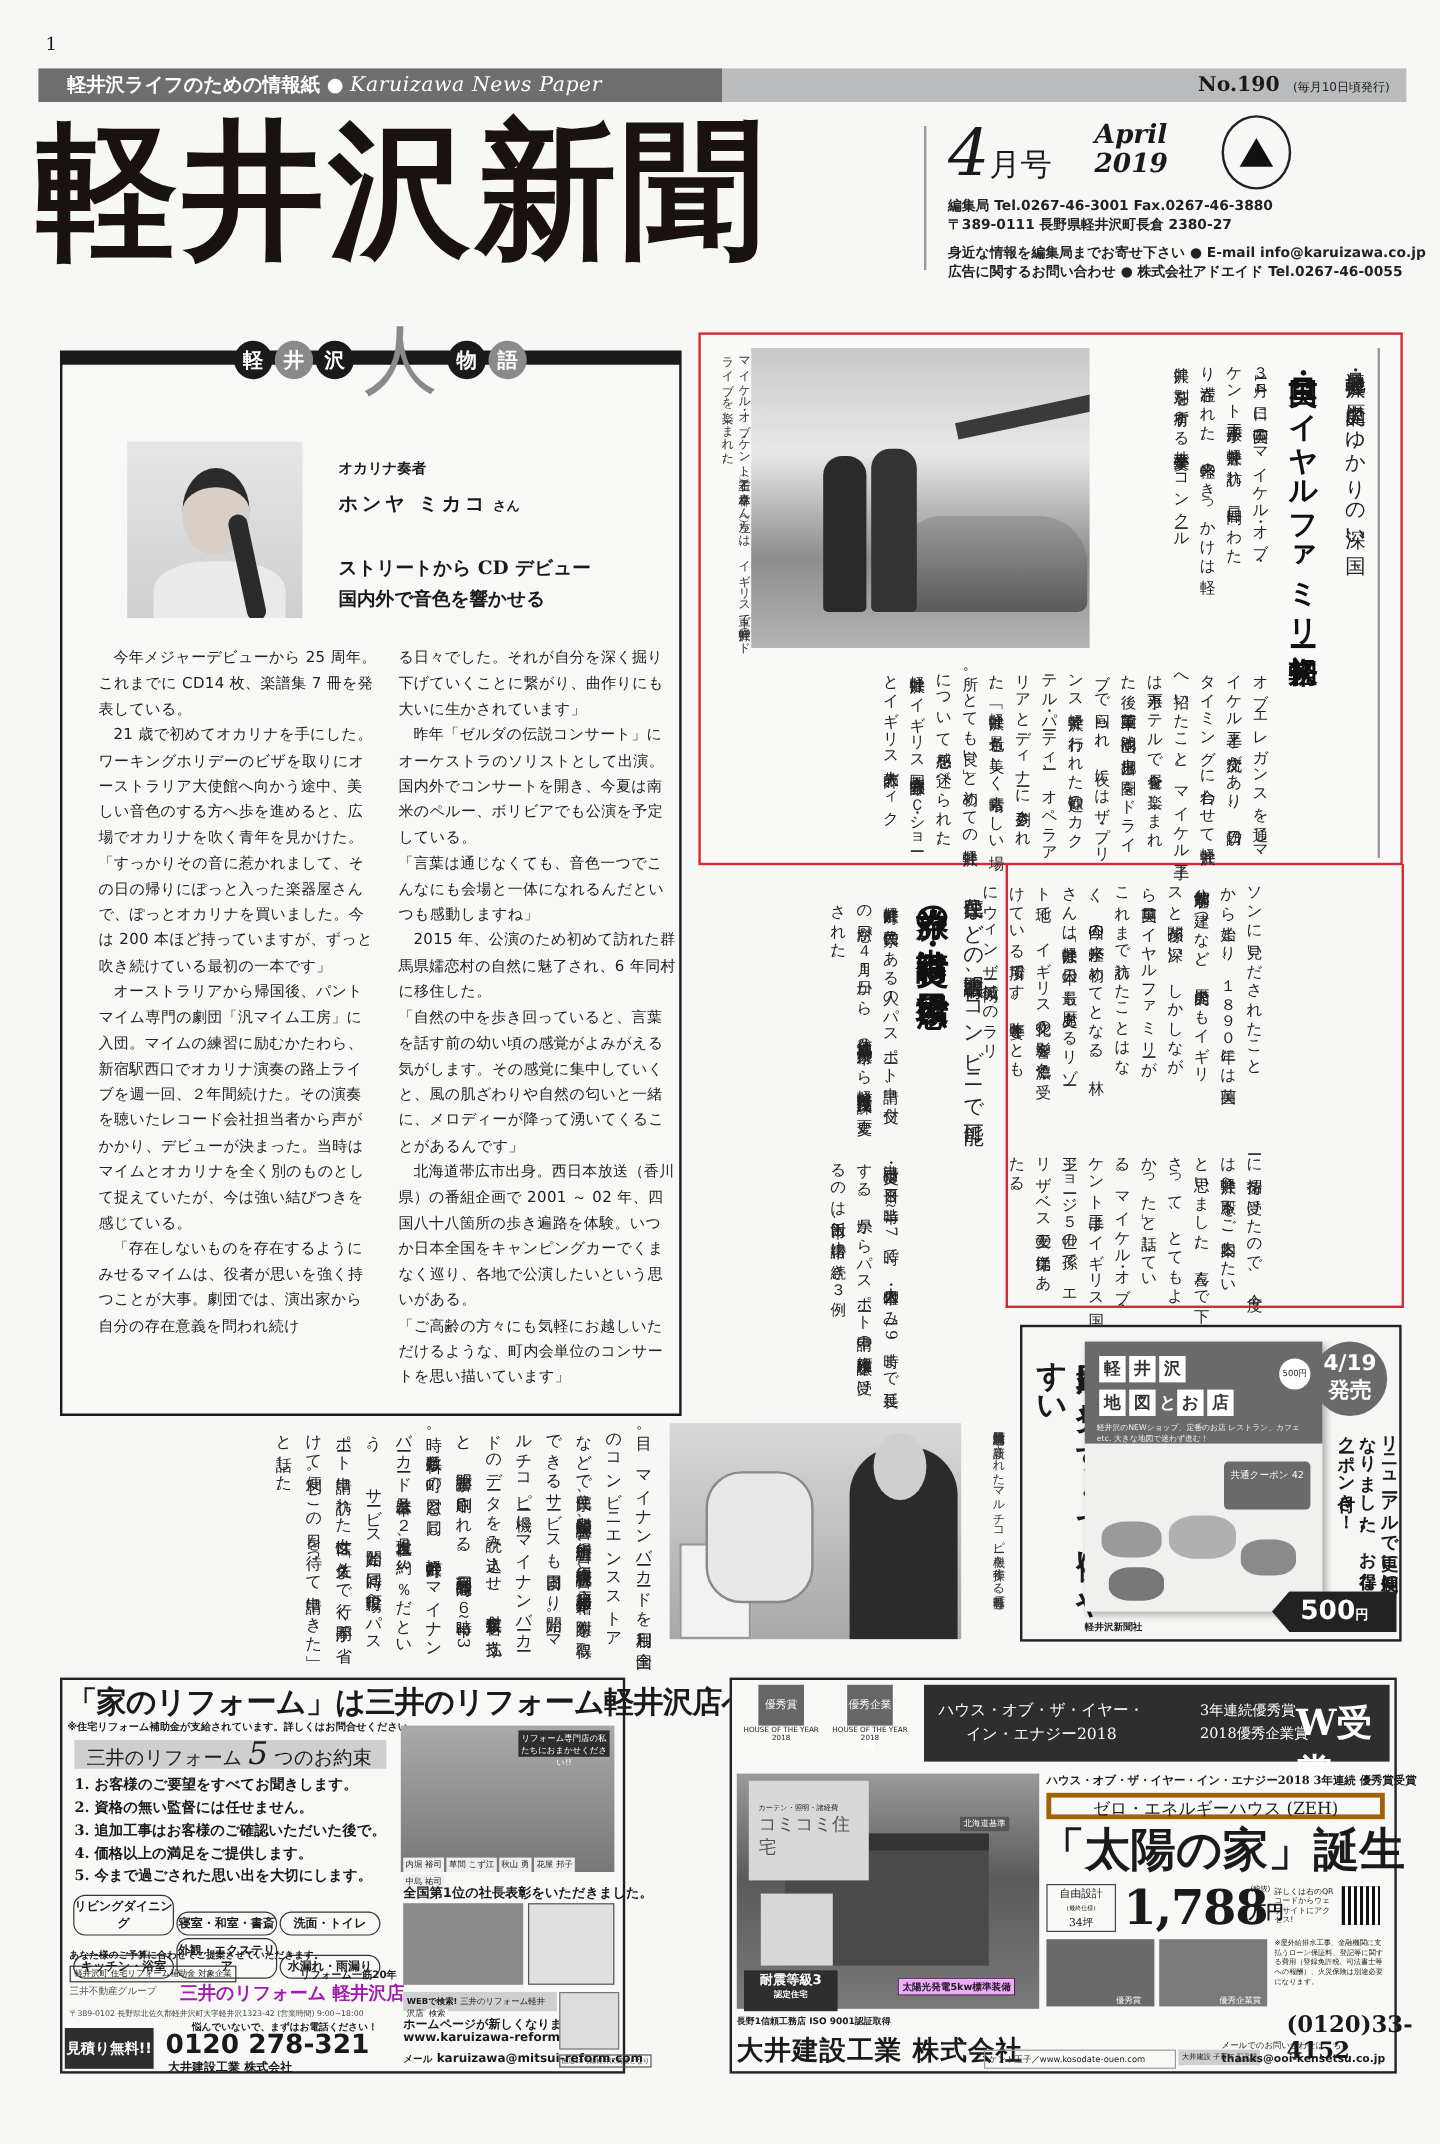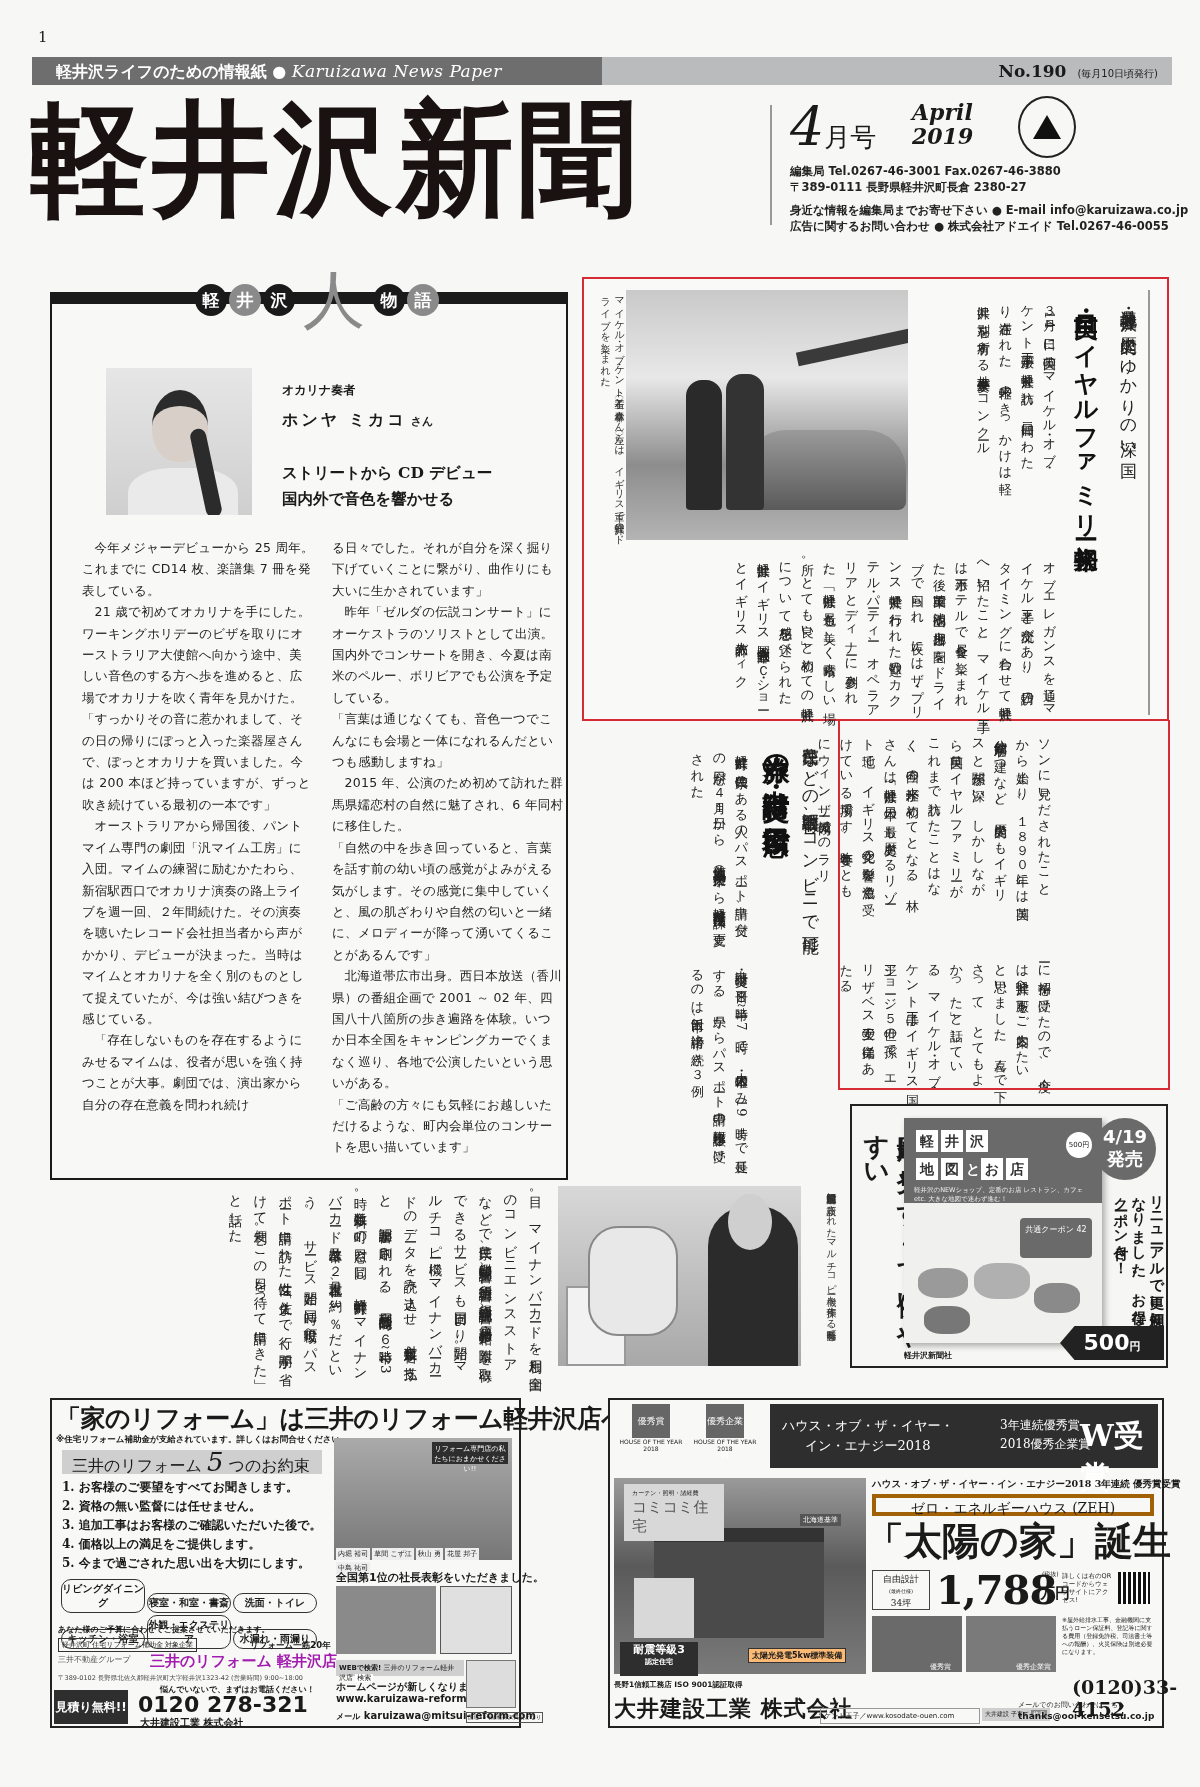--- a/index.html
+++ b/index.html
@@ -271,30 +271,30 @@
   <div style="position:absolute; left:230px; top:12px; font-size:12px; line-height:19px;">
     <div>3年連続優秀賞</div>
     <div>2018優秀企業賞</div>
   </div>
   <div style="position:absolute; left:310px; top:12px; font-size:30px; font-weight:bold;">W受賞</div>
 </div>
 <div class="abs" style="left:614px; top:1478px; width:252px; height:196px; background:linear-gradient(180deg,#9a9a9a 0%,#5a5a5a 45%,#7a7a7a 100%);">
   <div style="position:absolute; left:40px; top:50px; width:170px; height:110px; background:#4a4a4a; border-top:14px solid #333;"></div>
   <div style="position:absolute; left:20px; top:100px; width:60px; height:60px; background:#d8d8d8;"></div>
 </div>
-<div class="abs" style="left:624px; top:1484px; background:#d8d8d8; padding:5px 8px; width:100px;">
+<div class="abs" style="left:624px; top:1484px; background:#d8d8d8; padding:18px 8px; width:100px;">
   <div style="font-size:6px;">カーテン・照明・諸経費</div>
   <div style="font-size:15px; color:#555;">コミコミ住宅</div>
 </div>
 <div class="abs" style="left:800px; top:1514px; font-size:7px; color:#fff; background:#555; padding:1px 3px;">北海道基準</div>
 <div class="abs dark-box" style="left:620px; top:1632px; width:78px; height:34px; text-align:center; font-weight:bold;margin-top:10px;">
   <div style="font-size:11px;">耐震等級3</div>
   <div style="font-size:7px;">認定住宅</div>
 </div>
-<div class="abs" style="left:748px; top:1648px; font-size:8px; background:#fdba74; border:1px solid #333; padding:1px 3px; font-weight:bold;">太陽光発電5kw標準装備</div>
+<div class="abs" style="left:748px; top:1648px; font-size:8px; background:#f0abfc; border:1px solid #333; padding:1px 3px; font-weight:bold;">太陽光発電5kw標準装備</div>
 <div class="abs serif" style="left:872px; top:1478px; font-size:9.5px; font-weight:bold; white-space:nowrap;">ハウス・オブ・ザ・イヤー・イン・エナジー2018 3年連続 優秀賞受賞</div>
 <div class="abs serif" style="left:872px; top:1494px; width:282px; height:22px; border:4px solid #a16207; text-align:center; font-size:14px; line-height:20px;">ゼロ・エネルギーハウス (ZEH)</div>
 <div class="abs serif" style="left:866px; top:1516px; font-size:38px; font-weight:bold; white-space:nowrap;">「太陽の家」誕生</div>
 <div class="abs serif" style="left:872px; top:1570px; width:58px; height:40px; border:1px solid #444; text-align:center; font-size:9px; line-height:12px; padding-top:2px;">
   <div>自由設計</div>
   <div style="font-size:5px;">(最終仕様)</div>
   <div>34坪</div>
 </div>
 <div class="abs serif" style="left:936px; top:1566px; font-size:40px; font-weight:bold; letter-spacing:-1px;">1,788</div>
 <div class="abs" style="left:1042px; top:1570px; font-size:6px;">(税抜)</div>

